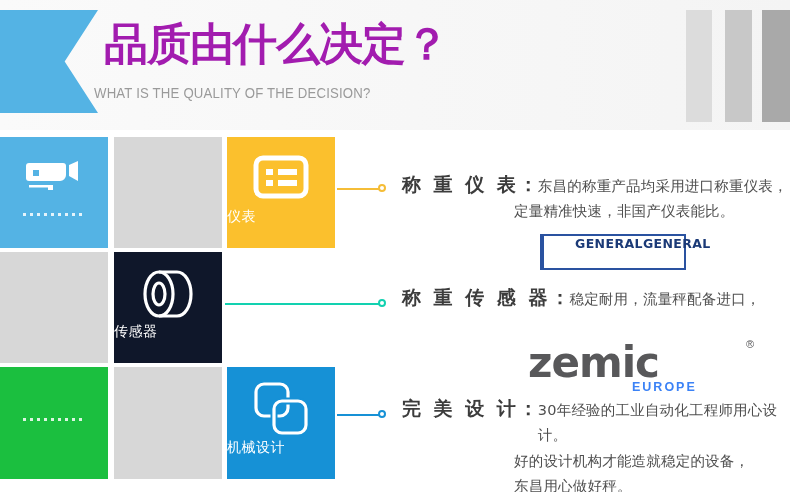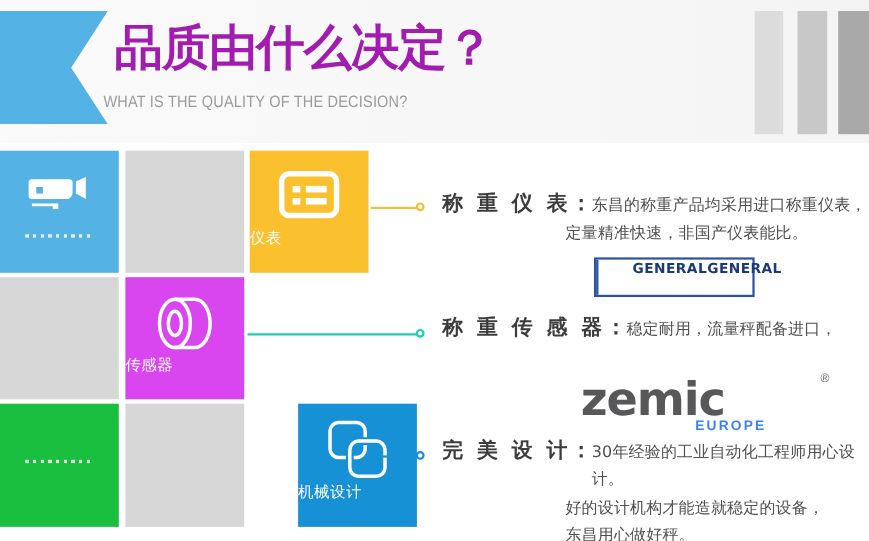--- a/index.html
+++ b/index.html
@@ -105,25 +105,25 @@
     display: flex;
     justify-content: center;
   }
 
   
   #tile-camera   { left: 0px;   top: 0px;   height: 111px; background: #54b3e4; }
   #tile-blank-1  { left: 114px; top: 0px;   height: 111px; background: #d7d7d7; }
   #tile-meter    { left: 227px; top: 0px;   height: 111px; background: #fbc02d; }
   
   #tile-blank-2  { left: 0px;   top: 115px; height: 111px; background: #d7d7d7; }
-  #tile-sensor   { left: 114px; top: 115px; height: 111px; background: #d946ef; }
+  #tile-sensor   { left: 114px; top: 115px; height: 111px; background: #0f172a; }
   
   #tile-green    { left: 0px;   top: 230px; height: 112px; background: #1bbf3f; }
   #tile-blank-3  { left: 114px; top: 230px; height: 112px; background: #d7d7d7; }
-  #tile-design   { left: 227px; top: 230px; height: 112px; background: #1691d6; margin-left: 44px; }
+  #tile-design   { left: 227px; top: 230px; height: 112px; background: #1691d6; }
 
   
   .connector {
     position: absolute;
     height: 2px;
   }
   .connector .line {
     position: absolute;
     left: 0; top: 0;
     height: 2px;

